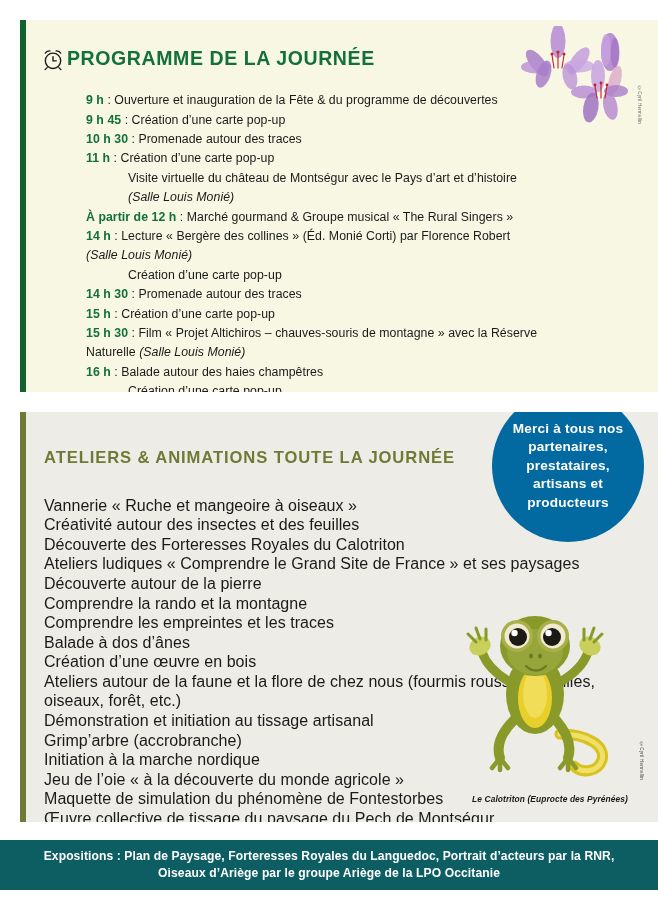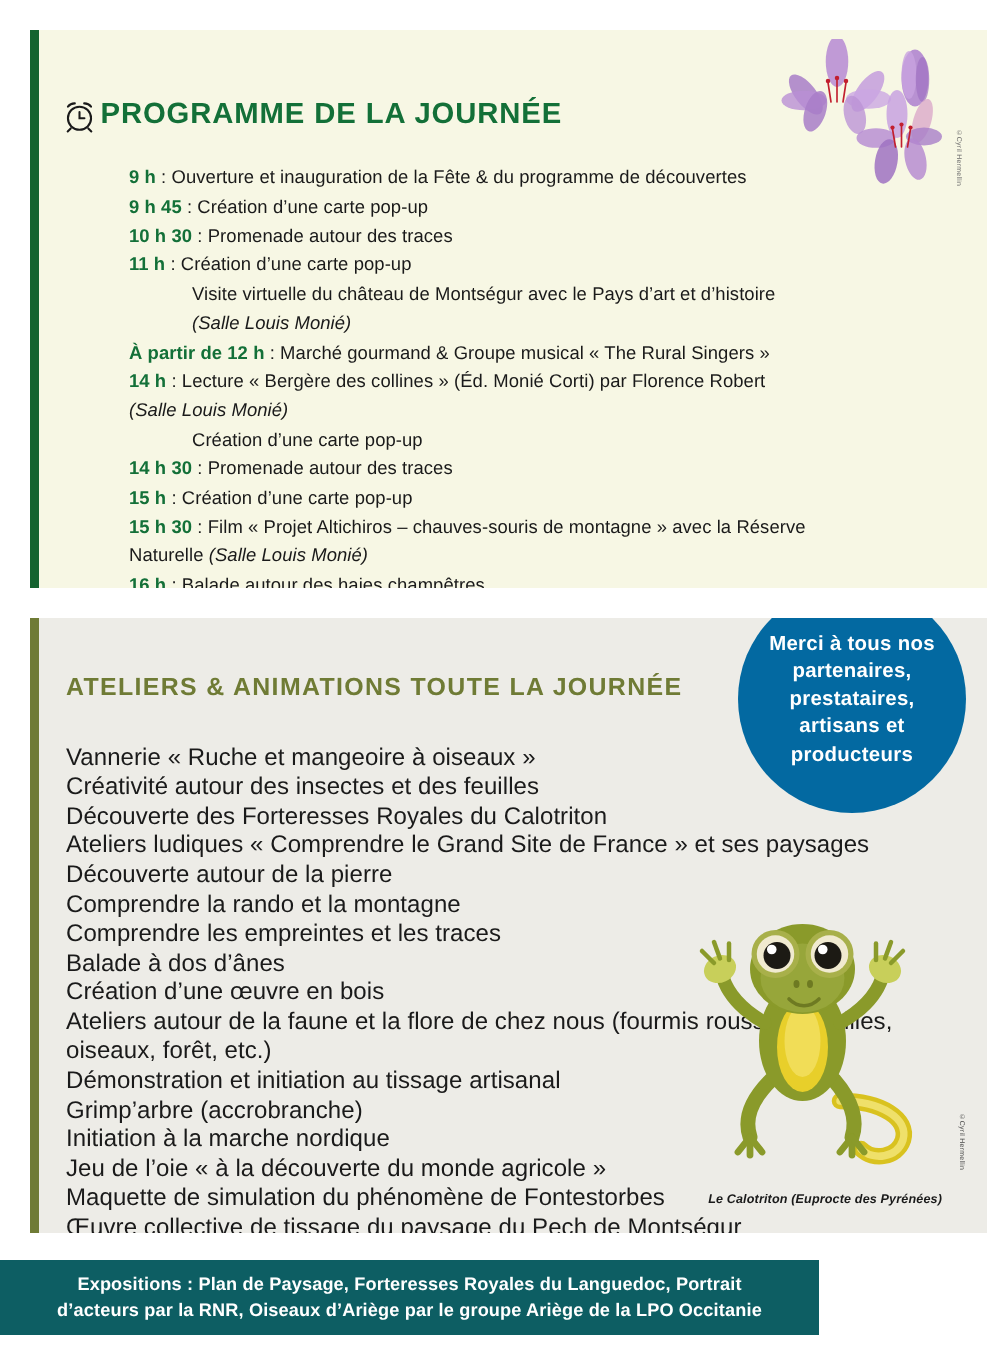--- a/index.html
+++ b/index.html
@@ -36,21 +36,21 @@
     width: 638px;
     height: 372px;
     background: #f7f7e4;
   }
   #programme-card .accent-bar { background: #14632f; }
 
   .prog-header {
     display: flex;
     align-items: center;
     gap: 2px;
-    padding: 32px 0 8px 22px;
+    padding: 14px 0 8px 22px;
   }
   .prog-title {
     font-size: 19.5px;
     font-weight: bold;
     letter-spacing: 0.6px;
     color: #137038;
   }
   .clock-icon {
     display: inline-block;
     width: 22px;
@@ -172,21 +172,21 @@
     color: #4a4a4a;
     writing-mode: vertical-rl;
     letter-spacing: 0.2px;
   }
 
   
   #expositions-banner {
     position: absolute;
     left: 0;
     top: 840px;
-    width: 546px;
+    width: 658px;
     height: 50px;
     background: #0d5e63;
     color: #ffffff;
     display: flex;
     align-items: center;
     justify-content: center;
     text-align: center;
     font-size: 12.1px;
     font-weight: bold;
     line-height: 17.5px;

